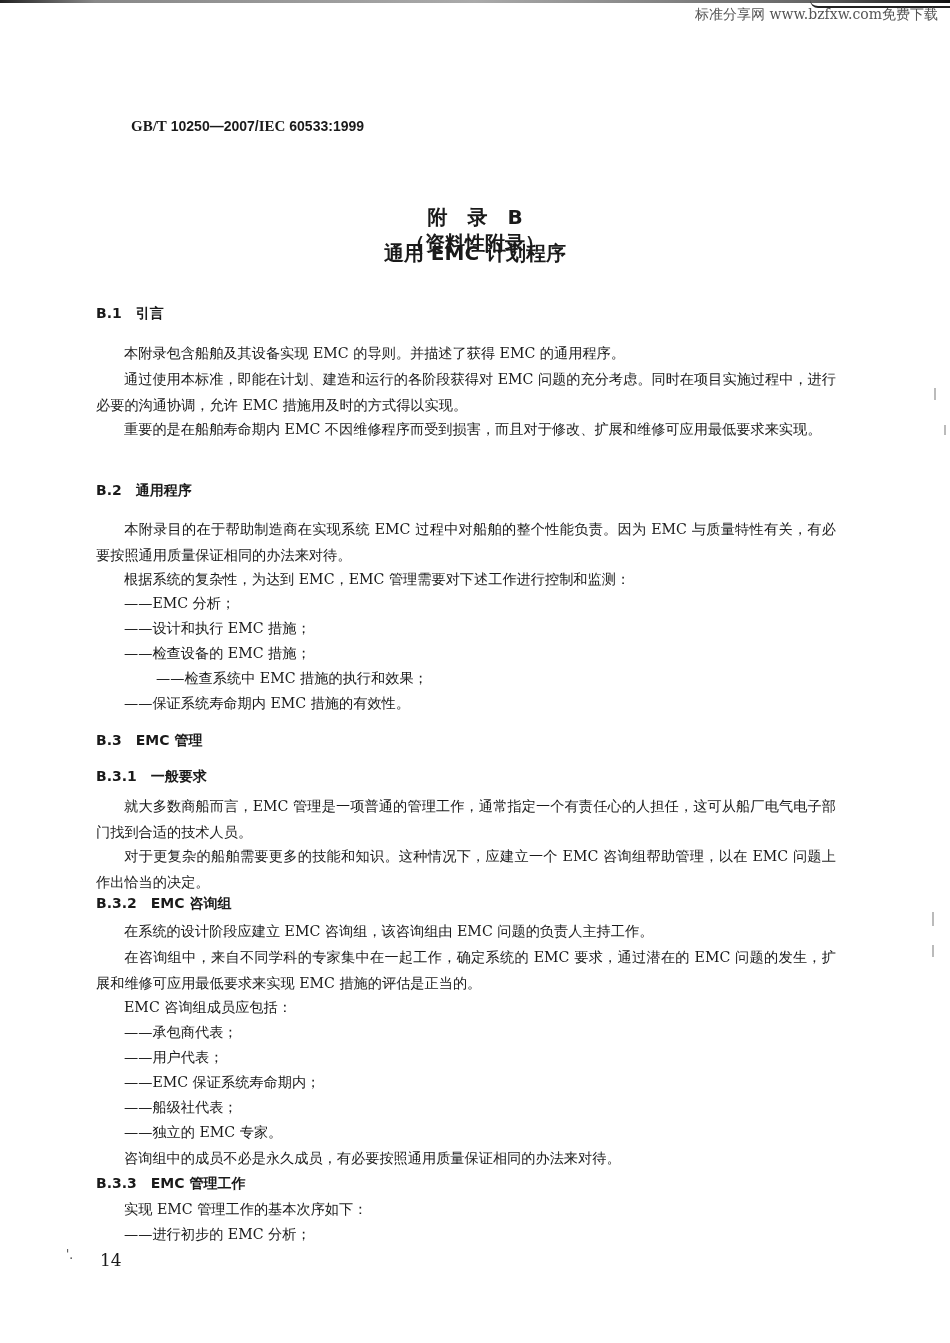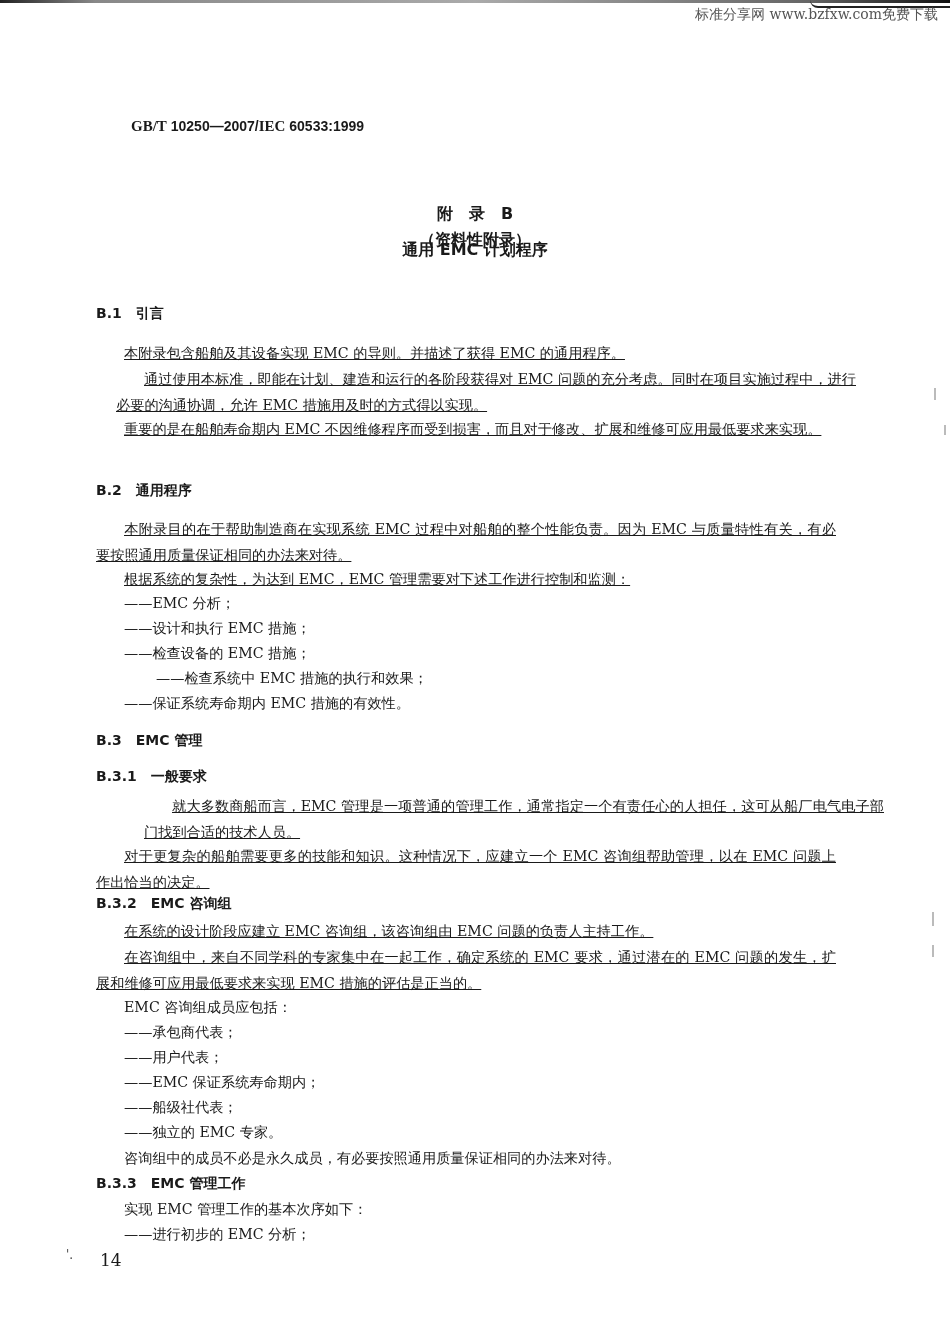--- a/index.html
+++ b/index.html
@@ -5,24 +5,24 @@
     html, body { margin: 0; padding: 0; }
     body {
       width: 950px; height: 1343px; background: #ffffff; position: relative; overflow: hidden;
       font-family: "DejaVu Serif", "Liberation Serif", serif; color: #1a1a1a;
     }
     .topline { position: absolute; left: 0; top: 0; width: 950px; height: 3px; background: linear-gradient(90deg,#222 0%,#888 10%,#aaa 50%,#666 85%,#111 100%); }
     .topcurve { position: absolute; right: 0; top: 0; width: 140px; height: 6px; border-bottom: 2px solid #222; border-radius: 0 0 0 80px; }
     .watermark { position: absolute; right: 12px; top: 6px; font-size: 14px; color: #555; font-family: "DejaVu Serif", serif; letter-spacing: 0px; }
     .std-header { position: absolute; left: 93px; top: 118px; font-size: 14px; font-weight: bold; font-family: "Liberation Sans", "DejaVu Sans", sans-serif; margin-left: 38px; }
     .std-header .b { font-family: "Liberation Serif", serif; font-weight: bold; font-size: 15px; }
-    .annex-title { position: absolute; left: 0; width: 950px; text-align: center; font-size: 16px; font-weight: bold; font-family: "DejaVu Sans", sans-serif; }
+    .annex-title { position: absolute; left: 0; width: 950px; text-align: center; font-size: 20px; font-weight: bold; font-family: "DejaVu Sans", sans-serif; }
     .sec { position: absolute; left: 96px; font-size: 14px; font-weight: bold; font-family: "DejaVu Sans", sans-serif; }
     .sec .num { display: inline-block; margin-right: 14px; }
-    .p { position: absolute; left: 96px; width: 740px; font-size: 14.2px; line-height: 26px; text-align: justify; text-decoration: underline; }
+    .p { position: absolute; left: 96px; width: 740px; font-size: 14.2px; line-height: 26px; text-align: justify; }
     .p .ind { display: inline-block; width: 28px; }
     .line { position: absolute; left: 124px; font-size: 14.2px; line-height: 24px; white-space: nowrap; }
     .pagenum { position: absolute; left: 100px; top: 1250px; font-size: 17px; }
     .dot { position: absolute; left: 66px; top: 1248px; font-size: 12px; color: #444; }
     .speck { position: absolute; width: 2px; background: #bbb; }
   </style>
 </head>
 <body>
 
 <div class="topline"></div>
@@ -36,42 +36,42 @@
 </div>
 
 <div class="annex-title" style="top:204px;">附　录　B</div>
 <div class="annex-title" style="top:230px;">（资料性附录）</div>
 <div class="annex-title" style="top:240px;">通用 EMC 计划程序</div>
 
 <div class="sec" style="top:305px;">
   <span class="num">B.1</span><span>引言</span>
 </div>
 <div class="p" style="top:340px;"><span class="ind"></span><span>本附录包含船舶及其设备实现 EMC 的导则。并描述了获得 EMC 的通用程序。</span></div>
-<div class="p" style="top:366px;margin-left:20px;"><span class="ind"></span><span>通过使用本标准，即能在计划、建造和运行的各阶段获得对 EMC 问题的充分考虑。同时在项目实施过程中，进行必要的沟通协调，允许 EMC 措施用及时的方式得以实现。</span></div>
+<div class="p" style="top:366px;"><span class="ind"></span><span>通过使用本标准，即能在计划、建造和运行的各阶段获得对 EMC 问题的充分考虑。同时在项目实施过程中，进行必要的沟通协调，允许 EMC 措施用及时的方式得以实现。</span></div>
 <div class="p" style="top:416px;"><span class="ind"></span><span>重要的是在船舶寿命期内 EMC 不因维修程序而受到损害，而且对于修改、扩展和维修可应用最低要求来实现。</span></div>
 
 <div class="sec" style="top:482px;">
   <span class="num">B.2</span><span>通用程序</span>
 </div>
 <div class="p" style="top:516px;"><span class="ind"></span><span>本附录目的在于帮助制造商在实现系统 EMC 过程中对船舶的整个性能负责。因为 EMC 与质量特性有关，有必要按照通用质量保证相同的办法来对待。</span></div>
 <div class="p" style="top:566px;"><span class="ind"></span><span>根据系统的复杂性，为达到 EMC，EMC 管理需要对下述工作进行控制和监测：</span></div>
 <div class="line" style="top:591px;">——EMC 分析；</div>
 <div class="line" style="top:616px;">——设计和执行 EMC 措施；</div>
 <div class="line" style="top:641px;text-align:center;">——检查设备的 EMC 措施；</div>
 <div class="line" style="top:666px;margin-left:32px;">——检查系统中 EMC 措施的执行和效果；</div>
 <div class="line" style="top:691px;">——保证系统寿命期内 EMC 措施的有效性。</div>
 
 <div class="sec" style="top:732px;">
   <span class="num">B.3</span><span>EMC 管理</span>
 </div>
 
 <div class="sec" style="top:768px;">
   <span class="num">B.3.1</span><span>一般要求</span>
 </div>
-<div class="p" style="top:793px;margin-left:48px;"><span class="ind"></span><span>就大多数商船而言，EMC 管理是一项普通的管理工作，通常指定一个有责任心的人担任，这可从船厂电气电子部门找到合适的技术人员。</span></div>
+<div class="p" style="top:793px;"><span class="ind"></span><span>就大多数商船而言，EMC 管理是一项普通的管理工作，通常指定一个有责任心的人担任，这可从船厂电气电子部门找到合适的技术人员。</span></div>
 <div class="p" style="top:843px;"><span class="ind"></span><span>对于更复杂的船舶需要更多的技能和知识。这种情况下，应建立一个 EMC 咨询组帮助管理，以在 EMC 问题上作出恰当的决定。</span></div>
 
 <div class="sec" style="top:895px;">
   <span class="num">B.3.2</span><span>EMC 咨询组</span>
 </div>
 <div class="p" style="top:918px;"><span class="ind"></span><span>在系统的设计阶段应建立 EMC 咨询组，该咨询组由 EMC 问题的负责人主持工作。</span></div>
 <div class="p" style="top:944px;"><span class="ind"></span><span>在咨询组中，来自不同学科的专家集中在一起工作，确定系统的 EMC 要求，通过潜在的 EMC 问题的发生，扩展和维修可应用最低要求来实现 EMC 措施的评估是正当的。</span></div>
 <div class="line" style="top:995px;">EMC 咨询组成员应包括：</div>
 <div class="line" style="top:1020px;text-align:center;">——承包商代表；</div>
 <div class="line" style="top:1045px;">——用户代表；</div>

